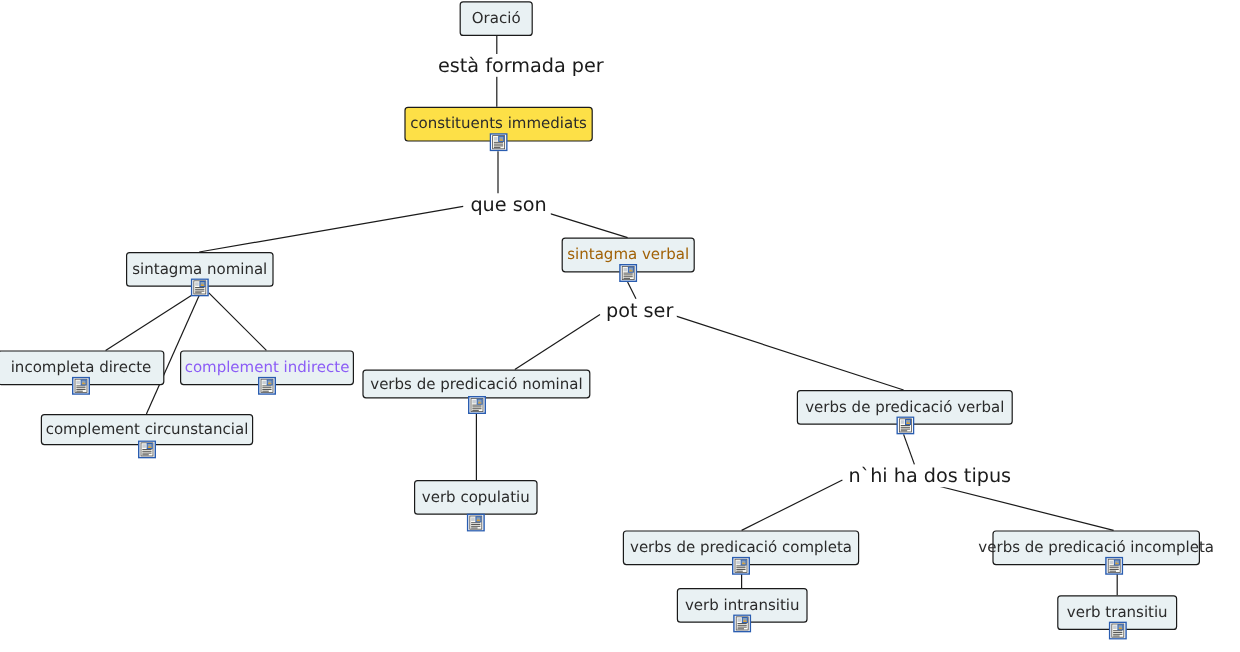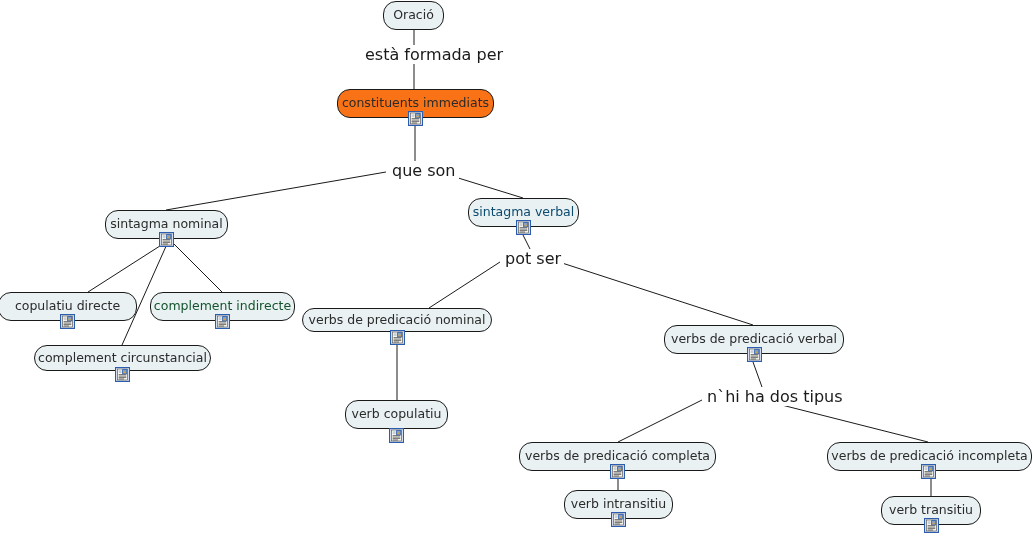--- a/index.html
+++ b/index.html
@@ -24,21 +24,21 @@
     top: 0;
     width: 1033px;
     height: 543px;
     pointer-events: none;
   }
   .node {
     position: absolute;
     box-sizing: border-box;
     background: #e9f1f3;
     border: 1px solid #1a1a1a;
-    border-radius: 13px;
+    border-radius: 3px;
     display: flex;
     align-items: center;
     justify-content: center;
     color: #2b2b2b;
     font-size: 12.5px;
     line-height: 1;
     white-space: nowrap;
     padding: 4px 9px;
     z-index: 2;
   }
@@ -85,21 +85,21 @@
       <line x1="702" y1="400" x2="618" y2="442" stroke="#1a1a1a" stroke-width="1"></line>
       <line x1="762" y1="400" x2="928" y2="442" stroke="#1a1a1a" stroke-width="1"></line>
       <line x1="618" y1="478" x2="618" y2="490" stroke="#1a1a1a" stroke-width="1"></line>
       <line x1="931" y1="478" x2="931" y2="496" stroke="#1a1a1a" stroke-width="1"></line>
     </svg>
 
   <div id="node-layer">
       <div class="node" style="left: 383px; top: 1px; width: 61px; height: 29px; background: rgb(233, 241, 243); border-color: rgb(26, 26, 26); color: rgb(43, 43, 43);">
         <span class="label">Oració</span>
       </div>
-      <div class="node" style="left: 337px; top: 89px; width: 157px; height: 29px; background: #f97316; border-color: rgb(26, 26, 26); color: rgb(43, 43, 43);">
+      <div class="node" style="left: 337px; top: 89px; width: 157px; height: 29px; background: #fde047; border-color: rgb(26, 26, 26); color: rgb(43, 43, 43);">
         <span class="label">constituents immediats</span>
       </div>
       <div class="res-icon" style="left: 408px; top: 111px;">
         <svg width="15" height="15" viewBox="0 0 15 15">
           <rect x="0.5" y="0.5" width="14" height="14" fill="#ffffff" stroke="#2a5db0" stroke-width="1.4"></rect>
           <rect x="2.5" y="2" width="10" height="11" fill="#fefdf6" stroke="#555" stroke-width="0.7"></rect>
           <rect x="3.6" y="3.2" width="3" height="3" fill="#c9cfd6"></rect>
           <g stroke="#333" stroke-width="0.7">
             <line x1="3.6" y1="7.6" x2="11.3" y2="7.6"></line>
             <line x1="3.6" y1="9.1" x2="11.3" y2="9.1"></line>
@@ -121,57 +121,57 @@
           <g stroke="#333" stroke-width="0.7">
             <line x1="3.6" y1="7.6" x2="11.3" y2="7.6"></line>
             <line x1="3.6" y1="9.1" x2="11.3" y2="9.1"></line>
             <line x1="3.6" y1="10.6" x2="11.3" y2="10.6"></line>
             <line x1="3.6" y1="12.0" x2="9.0" y2="12.0"></line>
           </g>
           <rect x="7.6" y="2.6" width="4.2" height="4.2" fill="#8aa0b8" stroke="#2a5db0" stroke-width="0.8"></rect>
           <path d="M8.1 6.3 L9.3 4.3 L10.2 5.6 L10.8 4.9 L11.4 6.3 Z" fill="#d8a23c"></path>
         </svg>
       </div>
-      <div class="node" style="left: 468px; top: 198px; width: 111px; height: 29px; background: rgb(233, 241, 243); border-color: rgb(26, 26, 26); color: #0c4a6e;">
+      <div class="node" style="left: 468px; top: 198px; width: 111px; height: 29px; background: rgb(233, 241, 243); border-color: rgb(26, 26, 26); color: #a16207;">
         <span class="label">sintagma verbal</span>
       </div>
       <div class="res-icon" style="left: 516px; top: 220px;">
         <svg width="15" height="15" viewBox="0 0 15 15">
           <rect x="0.5" y="0.5" width="14" height="14" fill="#ffffff" stroke="#2a5db0" stroke-width="1.4"></rect>
           <rect x="2.5" y="2" width="10" height="11" fill="#fefdf6" stroke="#555" stroke-width="0.7"></rect>
           <rect x="3.6" y="3.2" width="3" height="3" fill="#c9cfd6"></rect>
           <g stroke="#333" stroke-width="0.7">
             <line x1="3.6" y1="7.6" x2="11.3" y2="7.6"></line>
             <line x1="3.6" y1="9.1" x2="11.3" y2="9.1"></line>
             <line x1="3.6" y1="10.6" x2="11.3" y2="10.6"></line>
             <line x1="3.6" y1="12.0" x2="9.0" y2="12.0"></line>
           </g>
           <rect x="7.6" y="2.6" width="4.2" height="4.2" fill="#8aa0b8" stroke="#2a5db0" stroke-width="0.8"></rect>
           <path d="M8.1 6.3 L9.3 4.3 L10.2 5.6 L10.8 4.9 L11.4 6.3 Z" fill="#d8a23c"></path>
         </svg>
       </div>
       <div class="node" style="left: -2px; top: 292px; width: 139px; height: 29px; background: rgb(233, 241, 243); border-color: rgb(26, 26, 26); color: rgb(43, 43, 43);">
-        <span class="label">copulatiu directe</span>
+        <span class="label">incompleta directe</span>
       </div>
       <div class="res-icon" style="left: 60px; top: 314px;">
         <svg width="15" height="15" viewBox="0 0 15 15">
           <rect x="0.5" y="0.5" width="14" height="14" fill="#ffffff" stroke="#2a5db0" stroke-width="1.4"></rect>
           <rect x="2.5" y="2" width="10" height="11" fill="#fefdf6" stroke="#555" stroke-width="0.7"></rect>
           <rect x="3.6" y="3.2" width="3" height="3" fill="#c9cfd6"></rect>
           <g stroke="#333" stroke-width="0.7">
             <line x1="3.6" y1="7.6" x2="11.3" y2="7.6"></line>
             <line x1="3.6" y1="9.1" x2="11.3" y2="9.1"></line>
             <line x1="3.6" y1="10.6" x2="11.3" y2="10.6"></line>
             <line x1="3.6" y1="12.0" x2="9.0" y2="12.0"></line>
           </g>
           <rect x="7.6" y="2.6" width="4.2" height="4.2" fill="#8aa0b8" stroke="#2a5db0" stroke-width="0.8"></rect>
           <path d="M8.1 6.3 L9.3 4.3 L10.2 5.6 L10.8 4.9 L11.4 6.3 Z" fill="#d8a23c"></path>
         </svg>
       </div>
-      <div class="node" style="left: 150px; top: 292px; width: 145px; height: 29px; background: rgb(233, 241, 243); border-color: rgb(26, 26, 26); color: #14532d;">
+      <div class="node" style="left: 150px; top: 292px; width: 145px; height: 29px; background: rgb(233, 241, 243); border-color: rgb(26, 26, 26); color: #8b5cf6;">
         <span class="label">complement indirecte</span>
       </div>
       <div class="res-icon" style="left: 215px; top: 314px;">
         <svg width="15" height="15" viewBox="0 0 15 15">
           <rect x="0.5" y="0.5" width="14" height="14" fill="#ffffff" stroke="#2a5db0" stroke-width="1.4"></rect>
           <rect x="2.5" y="2" width="10" height="11" fill="#fefdf6" stroke="#555" stroke-width="0.7"></rect>
           <rect x="3.6" y="3.2" width="3" height="3" fill="#c9cfd6"></rect>
           <g stroke="#333" stroke-width="0.7">
             <line x1="3.6" y1="7.6" x2="11.3" y2="7.6"></line>
             <line x1="3.6" y1="9.1" x2="11.3" y2="9.1"></line>
@@ -265,21 +265,21 @@
           <g stroke="#333" stroke-width="0.7">
             <line x1="3.6" y1="7.6" x2="11.3" y2="7.6"></line>
             <line x1="3.6" y1="9.1" x2="11.3" y2="9.1"></line>
             <line x1="3.6" y1="10.6" x2="11.3" y2="10.6"></line>
             <line x1="3.6" y1="12.0" x2="9.0" y2="12.0"></line>
           </g>
           <rect x="7.6" y="2.6" width="4.2" height="4.2" fill="#8aa0b8" stroke="#2a5db0" stroke-width="0.8"></rect>
           <path d="M8.1 6.3 L9.3 4.3 L10.2 5.6 L10.8 4.9 L11.4 6.3 Z" fill="#d8a23c"></path>
         </svg>
       </div>
-      <div class="node" style="left: 827px; top: 442px; width: 205px; height: 29px; background: rgb(233, 241, 243); border-color: rgb(26, 26, 26); color: rgb(43, 43, 43);">
+      <div class="node" style="left: 827px; top: 442px; width: 173px; height: 29px; background: rgb(233, 241, 243); border-color: rgb(26, 26, 26); color: rgb(43, 43, 43);">
         <span class="label">verbs de predicació incompleta</span>
       </div>
       <div class="res-icon" style="left: 921px; top: 464px;">
         <svg width="15" height="15" viewBox="0 0 15 15">
           <rect x="0.5" y="0.5" width="14" height="14" fill="#ffffff" stroke="#2a5db0" stroke-width="1.4"></rect>
           <rect x="2.5" y="2" width="10" height="11" fill="#fefdf6" stroke="#555" stroke-width="0.7"></rect>
           <rect x="3.6" y="3.2" width="3" height="3" fill="#c9cfd6"></rect>
           <g stroke="#333" stroke-width="0.7">
             <line x1="3.6" y1="7.6" x2="11.3" y2="7.6"></line>
             <line x1="3.6" y1="9.1" x2="11.3" y2="9.1"></line>

